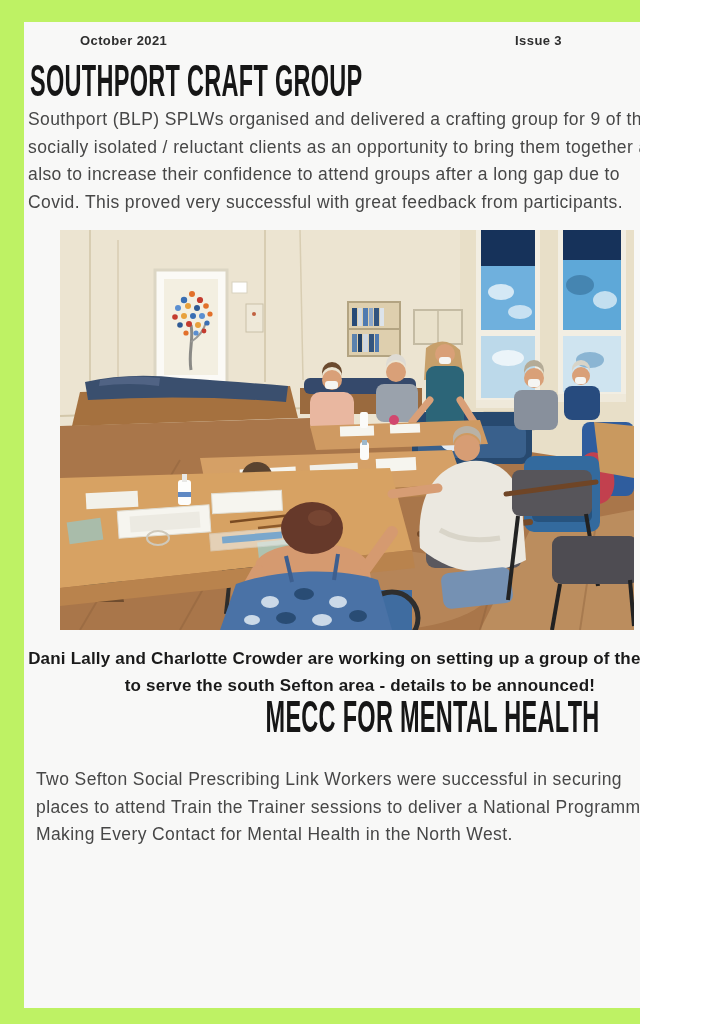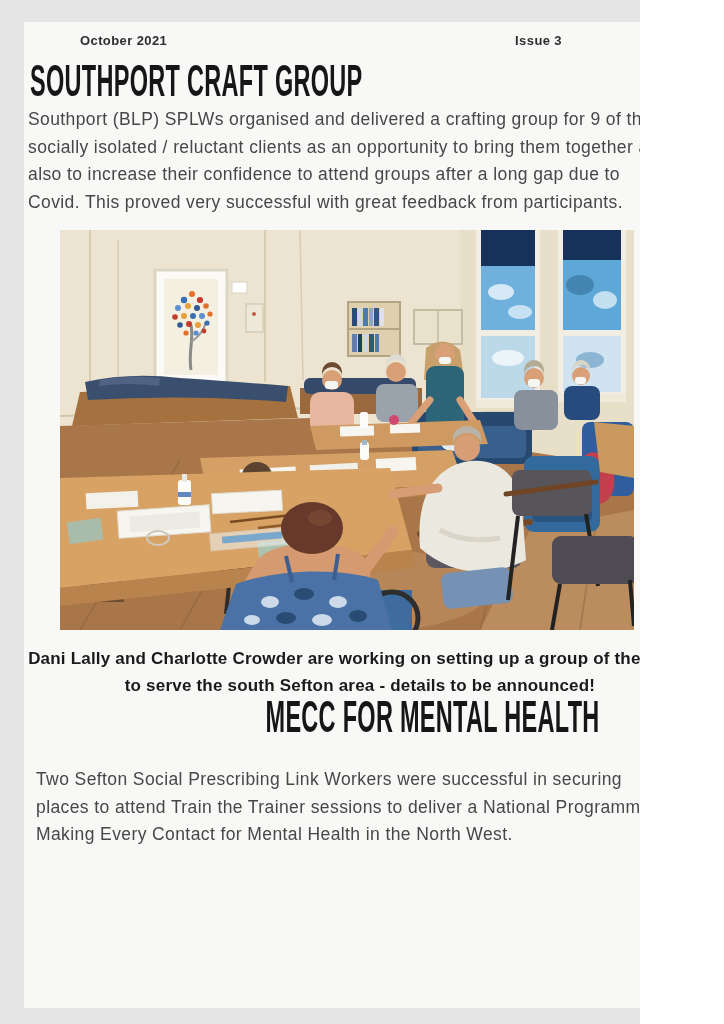--- a/index.html
+++ b/index.html
@@ -1,18 +1,18 @@
 <!DOCTYPE html>
 <html><head>
 <meta charset="utf-8">
 <style>
   html,body{margin:0;padding:0;background:#ffffff;}
   .page{
     position:relative;width:640px;height:1024px;overflow:hidden;
-    background:#e5e5e5;font-family:"Liberation Sans",sans-serif;
+    background:#bef264;font-family:"Liberation Sans",sans-serif;
   }
   .panel{
     position:absolute;left:24px;top:22px;width:673px;height:986px;
     background:#f8f8f7;
   }
   .hdr{
     position:absolute;top:33px;font-size:13px;font-weight:700;
     color:#2e2e2e;letter-spacing:.4px;
   }
   .hdr.date{left:80px;}

